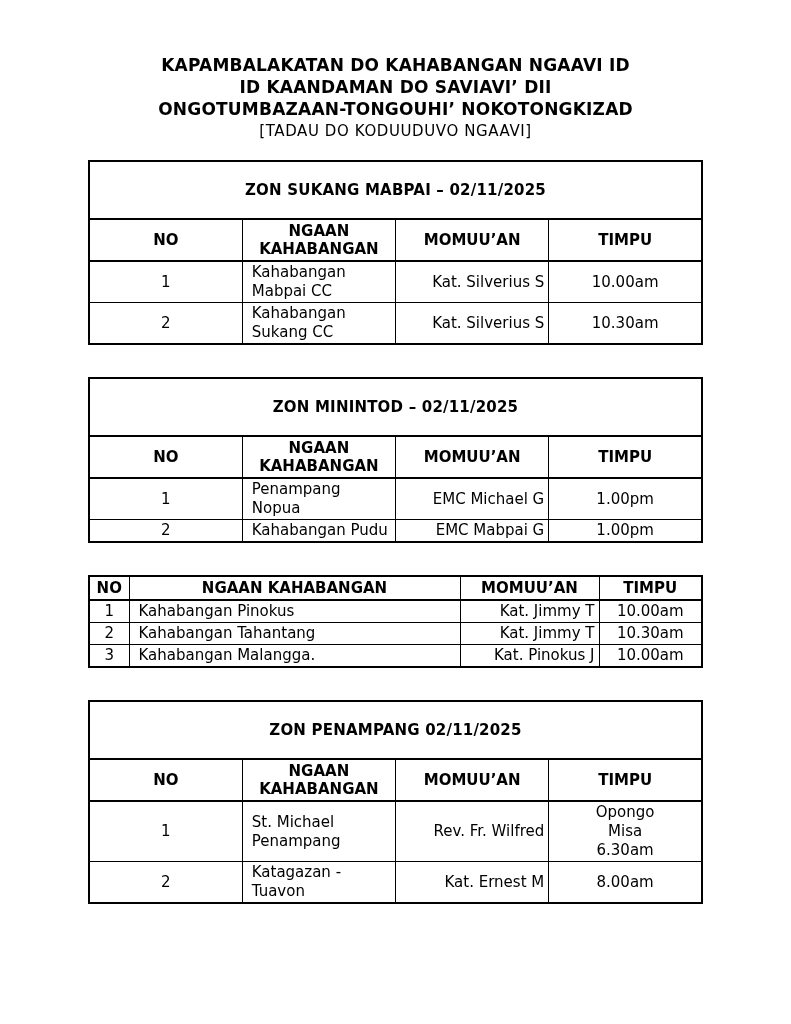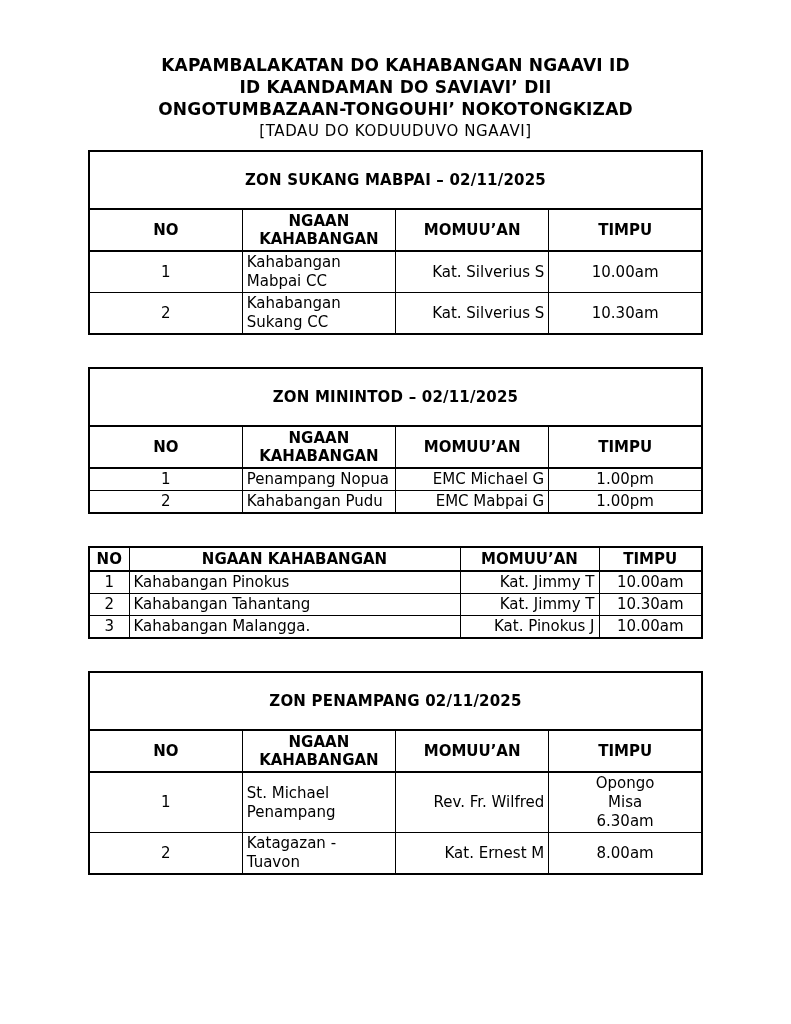--- a/index.html
+++ b/index.html
@@ -15,21 +15,21 @@
     height: 1024px;
     overflow: hidden;
   }
   .page {
     width: 791px;
     height: 1024px;
     padding: 54px 88px 0 88px;
   }
   .doc-header {
     text-align: center;
-    margin-bottom: 8px;
+    margin-bottom: 18px;
   }
   .doc-title-line {
     font-weight: bold;
     font-size: 17px;
     line-height: 22px;
     letter-spacing: 0.2px;
   }
   .doc-subtitle {
     font-size: 15px;
     line-height: 22px;
@@ -68,21 +68,21 @@
   .zone-table tbody td {
     font-size: 15px;
     line-height: 19px;
     padding: 1px 4px;
   }
   .col-0 { width: 40px; }
   .col-1 { width: 331px; }
   .col-2 { width: 139px; }
   .col-3 { width: 103px; }
   .zone-table tbody td.col-0 { text-align: center; }
-  .zone-table tbody td.col-1 { text-align: left; }
+  .zone-table tbody td.col-1 { text-align: left; padding-left: 9px; }
   .zone-table tbody td.col-2 { text-align: right; padding-left: 9px; }
   .zone-table tbody td.col-3 { text-align: center; white-space: pre-line; }
 </style>
 </head>
 <body>
 
 <div class="page">
 
   <div class="doc-header">
     <div class="doc-title-line">KAPAMBALAKATAN DO KAHABANGAN NGAAVI ID</div>

